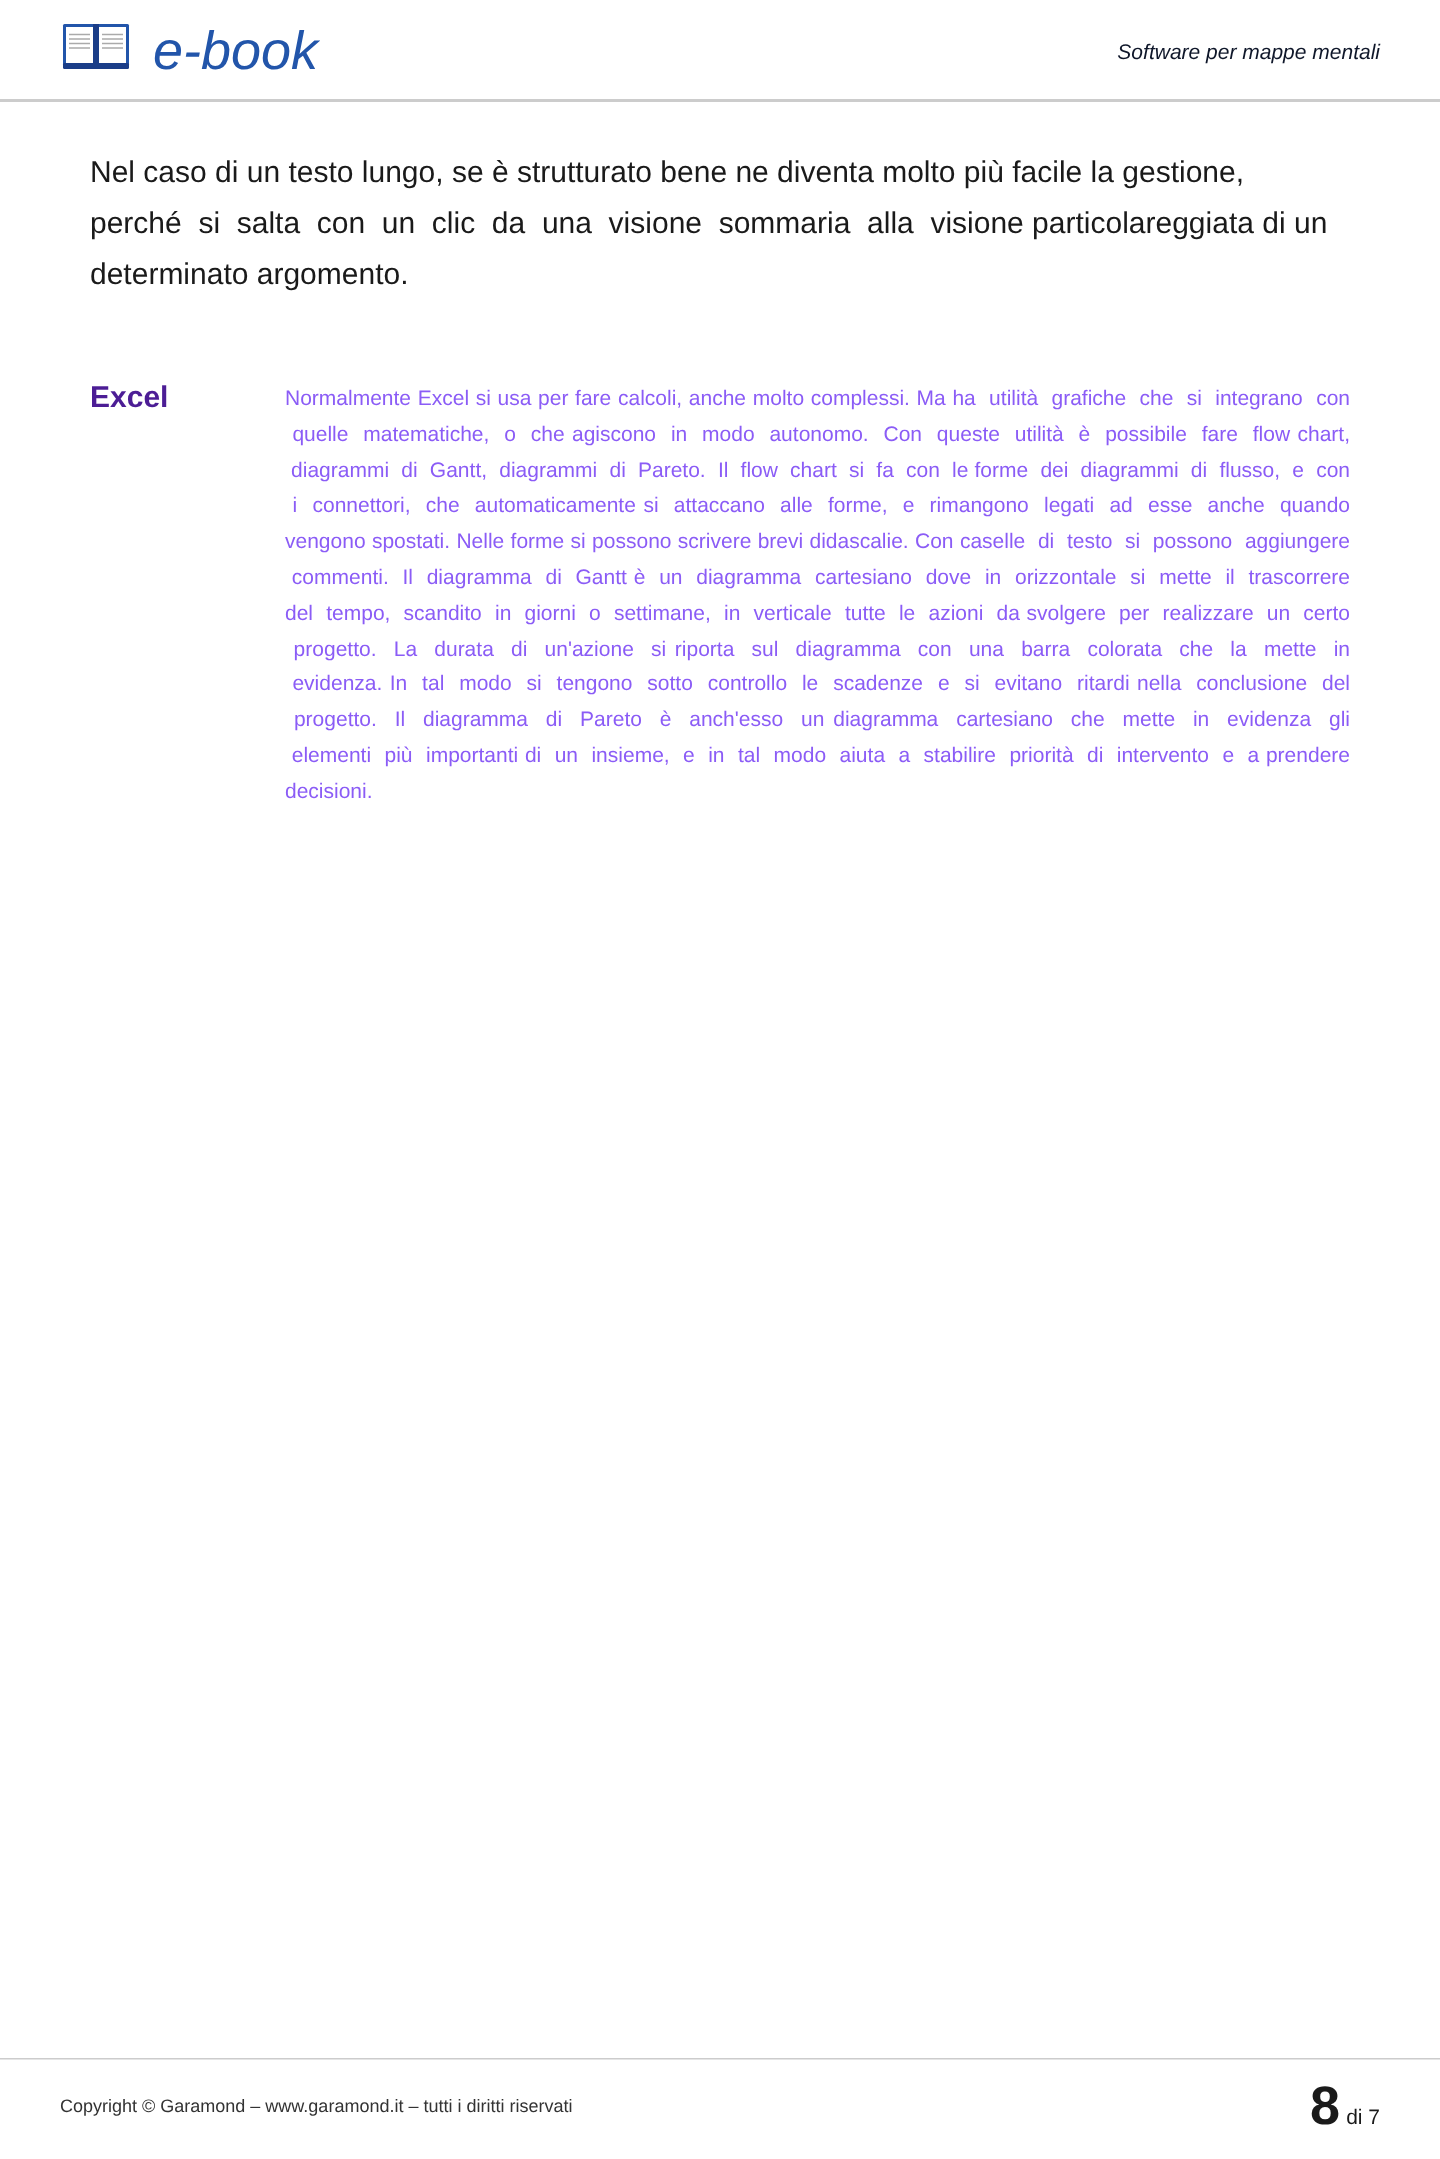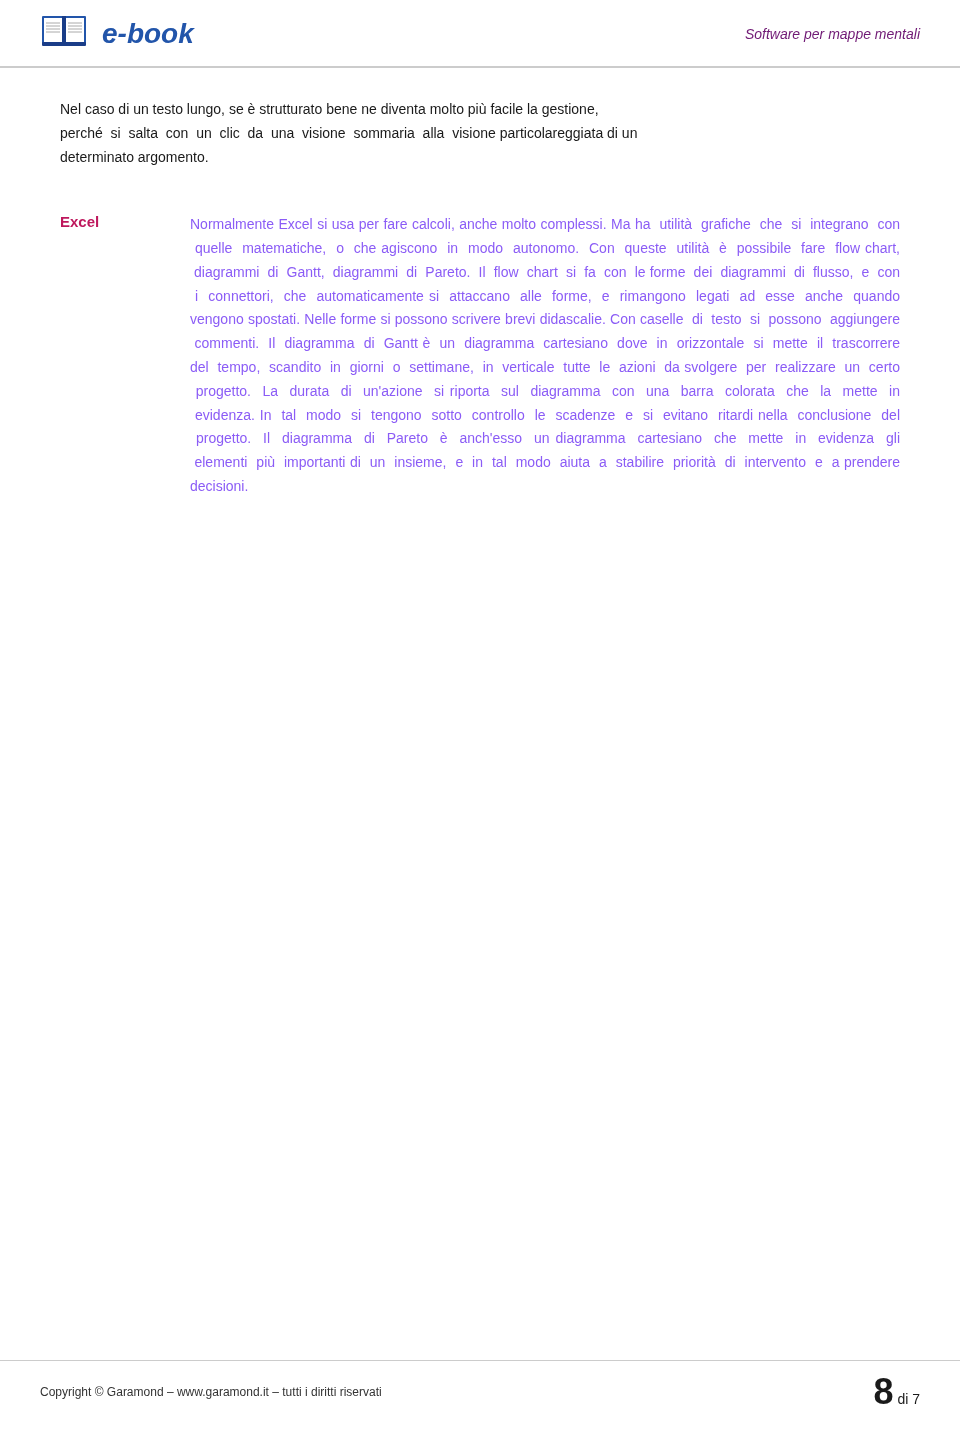--- a/index.html
+++ b/index.html
@@ -25,80 +25,80 @@
       border-bottom: 2px solid #cccccc;
     }
 
     .logo-area {
       display: flex;
       align-items: center;
       gap: 10px;
     }
 
     .logo-text {
-      font-size: 28px;
-      font-weight: bold;
+      font-size: 36px;
+      font-weight: normal;
       color: #2255aa;
       font-style: italic;
     }
 
     .header-subtitle {
       font-size: 14px;
-      color: #701a75;
+      color: #0f172a;
       font-style: italic;
       text-align: center;
     }
 
     
     .content {
       padding: 30px 60px 80px 60px;
     }
 
     .intro-text {
-      font-size: 14px;
+      font-size: 20px;
       line-height: 1.7;
       color: #1a1a1a;
       text-align: justify;
       margin-bottom: 20px;
     }
 
     .section-with-label {
       display: flex;
       gap: 0;
       margin-top: 20px;
     }
 
     .section-label {
       width: 130px;
       min-width: 130px;
       padding-top: 0;
     }
 
     .section-label-text {
-      font-size: 15px;
+      font-size: 20px;
       font-weight: bold;
-      color: #be185d;
+      color: #4c1d95;
     }
 
     .section-content {
       flex: 1;
     }
 
     .section-content p {
       font-size: 14px;
       line-height: 1.7;
       color: #8b5cf6;
       text-align: justify;
       margin-bottom: 12px;
     }
 
     
     .footer {
       position: absolute;
-      bottom: 16px;
+      bottom: 4px;
       left: 0;
       right: 0;
       padding: 10px 40px;
       border-top: 1px solid #cccccc;
       display: flex;
       align-items: center;
       justify-content: space-between;
     }
 
     .footer-text {

